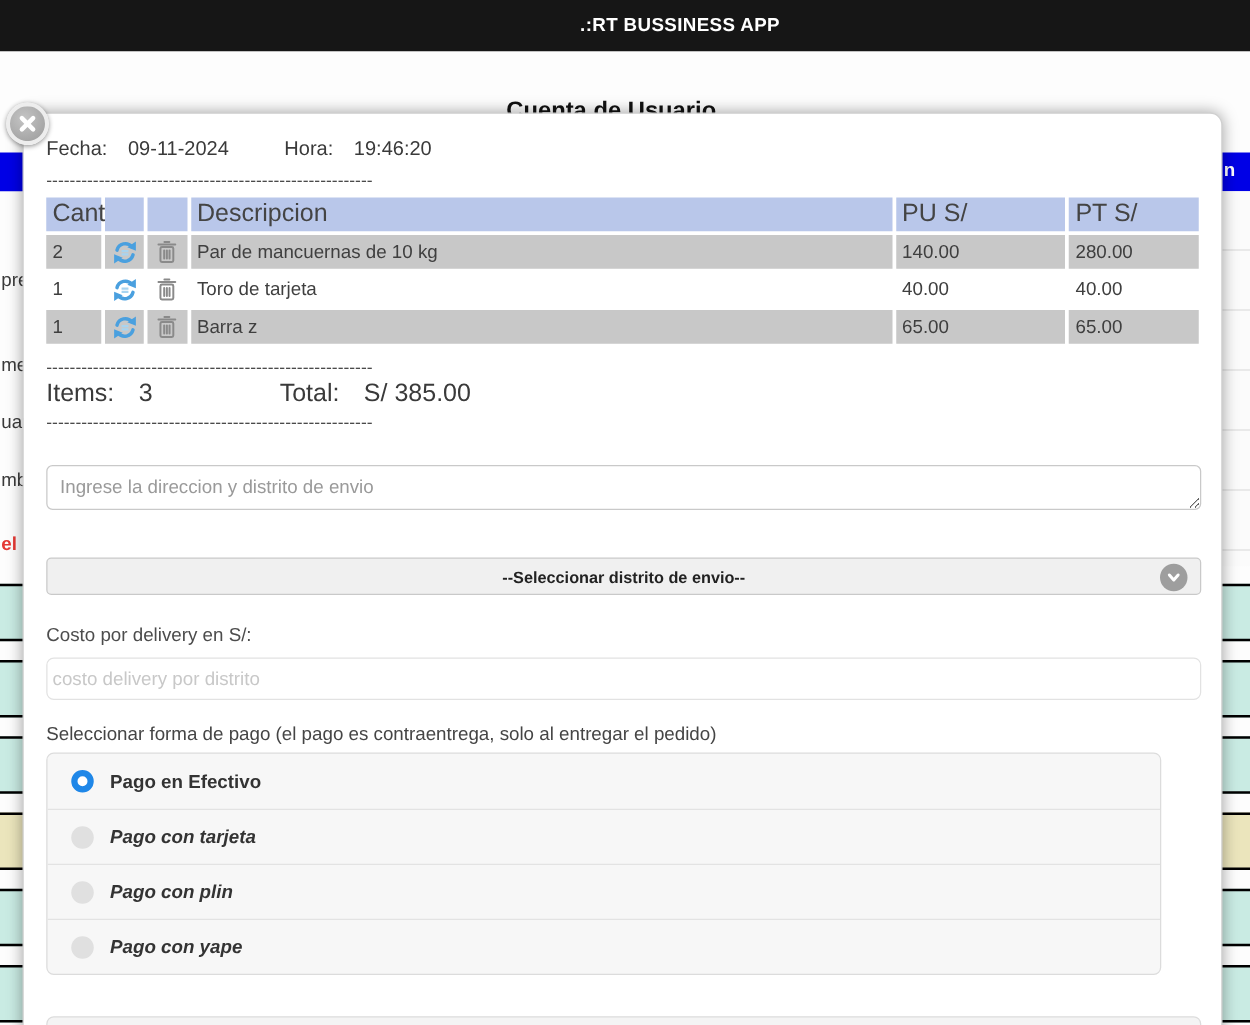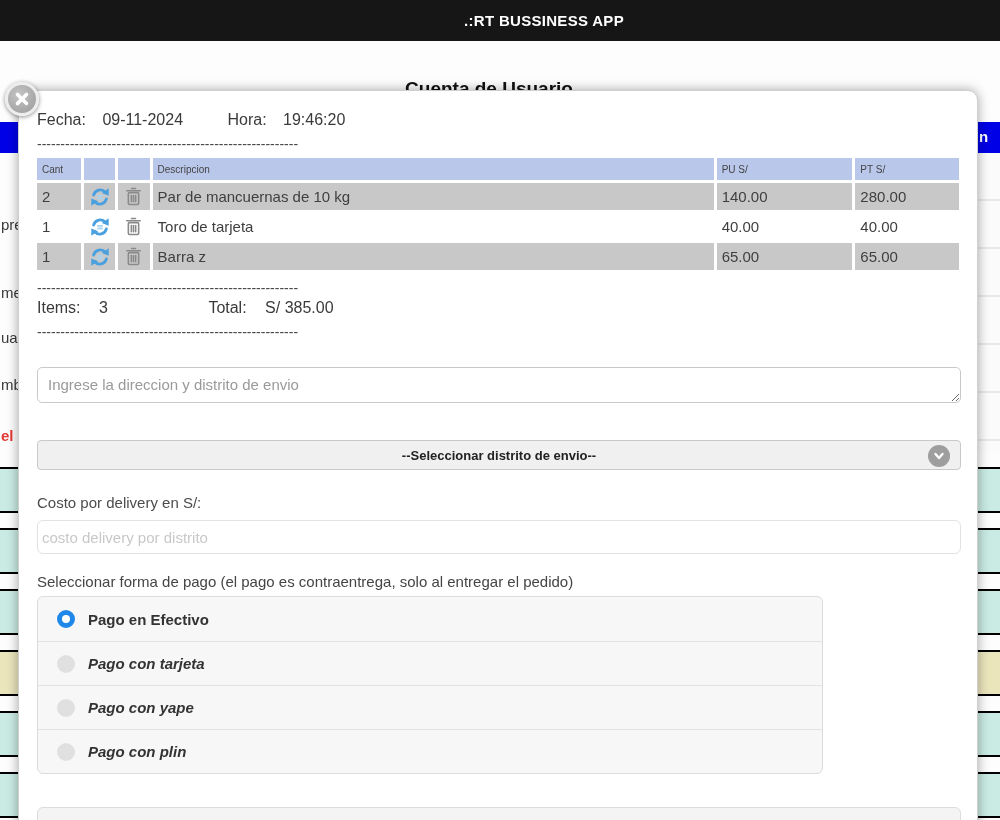--- a/index.html
+++ b/index.html
@@ -43,29 +43,29 @@
   .dt-row { font-size:16px; color:#3a3a3a; height:18px; }
   .dt-row .lbl { margin-right:12px; }
   .dt-row .val { margin-right:40px; }
   .dash { font-size:14px; color:#4a4a4a; line-height:14px; margin-top:8px;
           white-space:nowrap; overflow:hidden; }
 
   
   table.cart { border-collapse:separate; border-spacing:3px 3px; margin:4px 0 0 -3px;
                table-layout:fixed; width:928px; }
   table.cart th { background:var(--table_header_bg,#b9c7ea); color:#444;
-                  font-weight:normal; text-align:left; font-size:10px;
+                  font-weight:normal; text-align:left; font-size:20px;
                   padding:2px 5px; height:22px; }
   table.cart td { font-size:15px; color:#3f3f3f; padding:2px 5px; height:27px;
                   overflow:hidden; white-space:nowrap; }
   tr.alt td { background:var(--row_alt_bg,#c8c8c8); }
   td.icon-cell { text-align:center; padding:1px 2px; cursor:pointer; }
   td.icon-cell svg { vertical-align:middle; }
 
-  .items-row { font-size:16px; color:#3a3a3a; margin-top:4px; height:18px; }
+  .items-row { font-size:20px; color:#3a3a3a; margin-top:4px; height:18px; }
   .items-row .lbl { margin-right:14px; }
   .items-row .gap { margin-left:96px; }
 
   textarea.address { width:924px; height:36px; margin-top:28px; border:1px solid #c9c9c9;
                      border-radius:5px; padding:8px 10px; font-size:15px; color:#333;
                      font-family:"Liberation Sans",sans-serif; resize:both; outline:none; }
   textarea.address::placeholder { color:#9a9a9a; }
 
   .select-bar { width:924px; height:30px; margin-top:33px; background:#f0f0f0;
                 border:1px solid #c9c9c9; border-radius:4px; position:relative;
@@ -75,21 +75,21 @@
                  border-radius:50%; background:#9e9e9e; display:flex;
                  align-items:center; justify-content:center; }
 
   .field-label { font-size:15px; color:#4c4c4c; margin-top:24px; height:17px; }
   input.delivery { width:924px; height:34px; margin-top:9px; border:1px solid #e2e2e2;
                    border-radius:6px; padding:8px 4px; font-size:15px; color:#333;
                    font-family:"Liberation Sans",sans-serif; outline:none; }
   input.delivery::placeholder { color:#c8c8c8; }
 
   .pay-label { font-size:15px; color:#454545; margin-top:19px; height:17px; }
-  .pay-box { width:786px; margin-top:6px; background:#f7f7f7; border:1px solid #dcdcdc;
+  .pay-box { width:892px; margin-top:6px; background:#f7f7f7; border:1px solid #dcdcdc;
              border-radius:6px; overflow:hidden; }
   .pay-row { height:44px; display:flex; align-items:center; padding-left:19px;
              cursor:pointer; }
   .pay-row + .pay-row { border-top:1px solid #e3e3e3;font-style:italic; }
   .pay-row .radio { width:18px; height:18px; border-radius:50%; background:#e0e0e0;
                     margin-right:13px; flex:0 0 18px; }
   .pay-row .radio.on { background:#fff; border:5px solid var(--radio_selected,#1f87e8); }
   .pay-row .pay-text { font-size:15px; font-weight:bold; color:#333; }
 
   .submit-btn { width:924px; height:48px; margin-top:33px; background:#f4f4f4;
@@ -270,22 +270,22 @@
       <div class="pay-row">
         <span class="radio on"></span>
         <span class="pay-text">Pago en Efectivo</span>
       </div>
       <div class="pay-row">
         <span class="radio"></span>
         <span class="pay-text">Pago con tarjeta</span>
       </div>
       <div class="pay-row">
         <span class="radio"></span>
+        <span class="pay-text">Pago con plin</span>
+      </div>
+      <div class="pay-row">
+        <span class="radio"></span>
         <span class="pay-text">Pago con yape</span>
       </div>
-      <div class="pay-row">
-        <span class="radio"></span>
-        <span class="pay-text">Pago con plin</span>
-      </div>
     </div>
 
   <div class="submit-btn">Enviar pedido</div>
 </div>
 
 </body></html>

